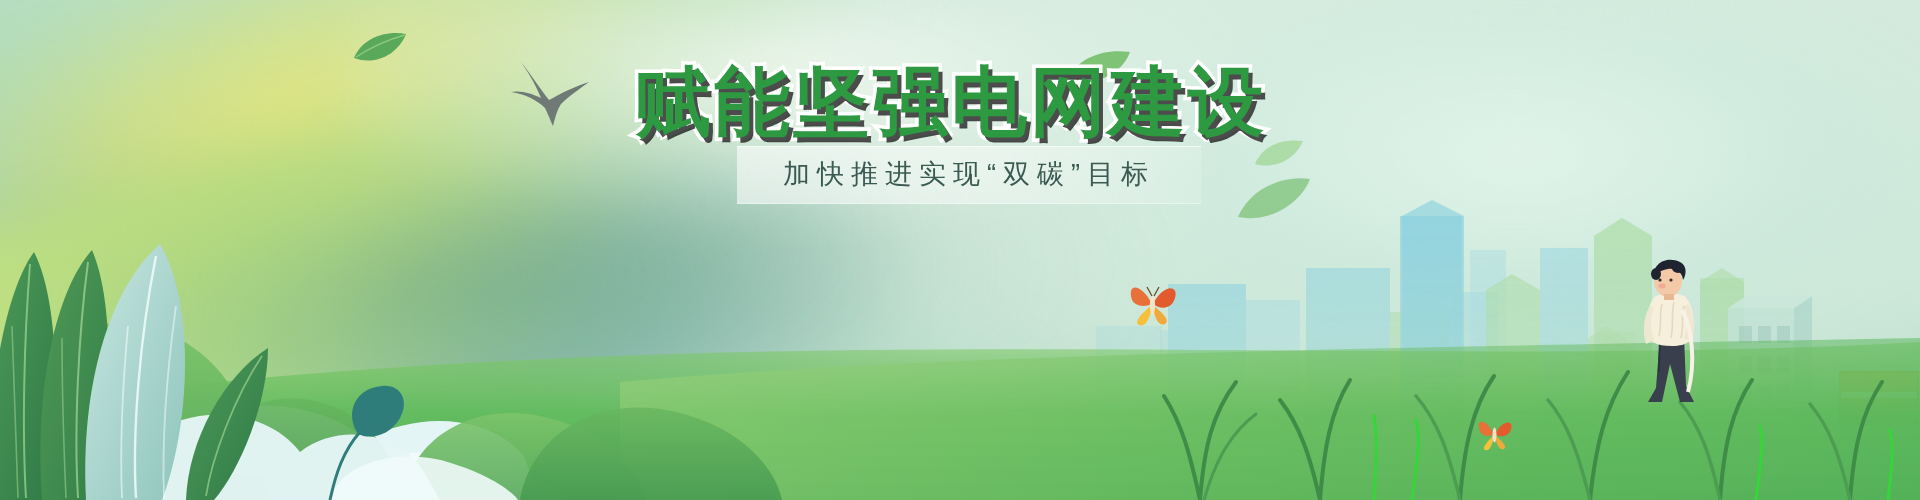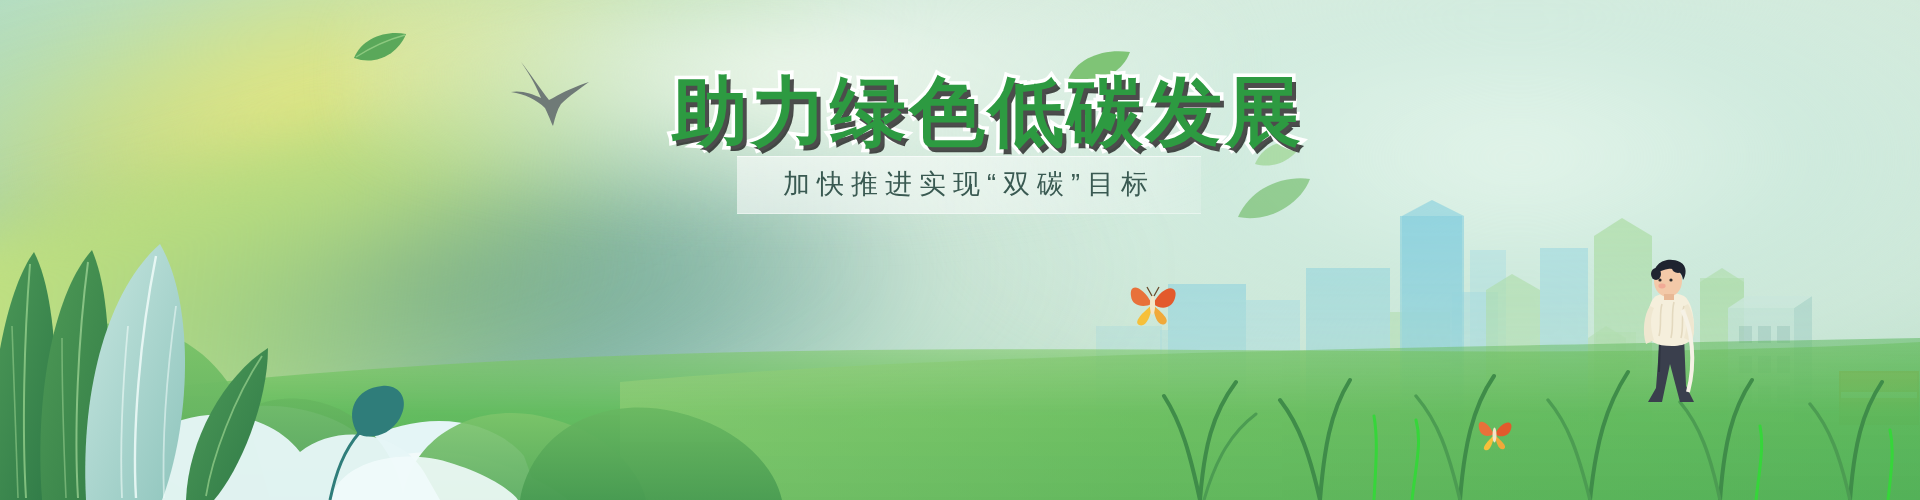--- a/index.html
+++ b/index.html
@@ -243,21 +243,21 @@
     <path d="M1,26 C8,8 28,0 49,3 C42,20 22,32 1,26 Z" fill="#8ccd7a" opacity="0.55"></path>
   </svg>
 
   <svg class="bird" viewBox="0 0 86 68">
     <path d="M44,40 C36,30 24,12 16,2 C26,16 32,28 36,38 C28,34 16,30 6,32
              C20,34 32,40 40,48 C44,56 46,62 48,66 C50,58 52,50 56,44
              C64,36 76,28 84,22 C72,26 58,32 48,38 Z" fill="#6f7a77"></path>
   </svg>
 
   <div class="title-block">
-    <div class="title-line title-line-2">助力绿色低碳发展</div>
+    <div class="title-line title-line-1">赋能坚强电网建设</div>
     <div class="subtitle-bar">
       <div class="subtitle-text">加快推进实现“双碳”目标</div>
     </div>
   </div>
 
   <svg class="butterfly-a" viewBox="0 0 56 50">
     <path d="M27,26 C18,8 4,4 6,18 C7,28 18,30 27,26 Z" fill="#e8713a"></path>
     <path d="M28,26 C38,6 54,6 50,20 C47,31 36,32 28,26 Z" fill="#e35a2c"></path>
     <path d="M27,27 C18,34 8,44 14,47 C21,50 26,38 27,27 Z" fill="#f6c03a"></path>
     <path d="M28,27 C36,34 46,42 40,46 C33,49 29,38 28,27 Z" fill="#f0a93a"></path>

